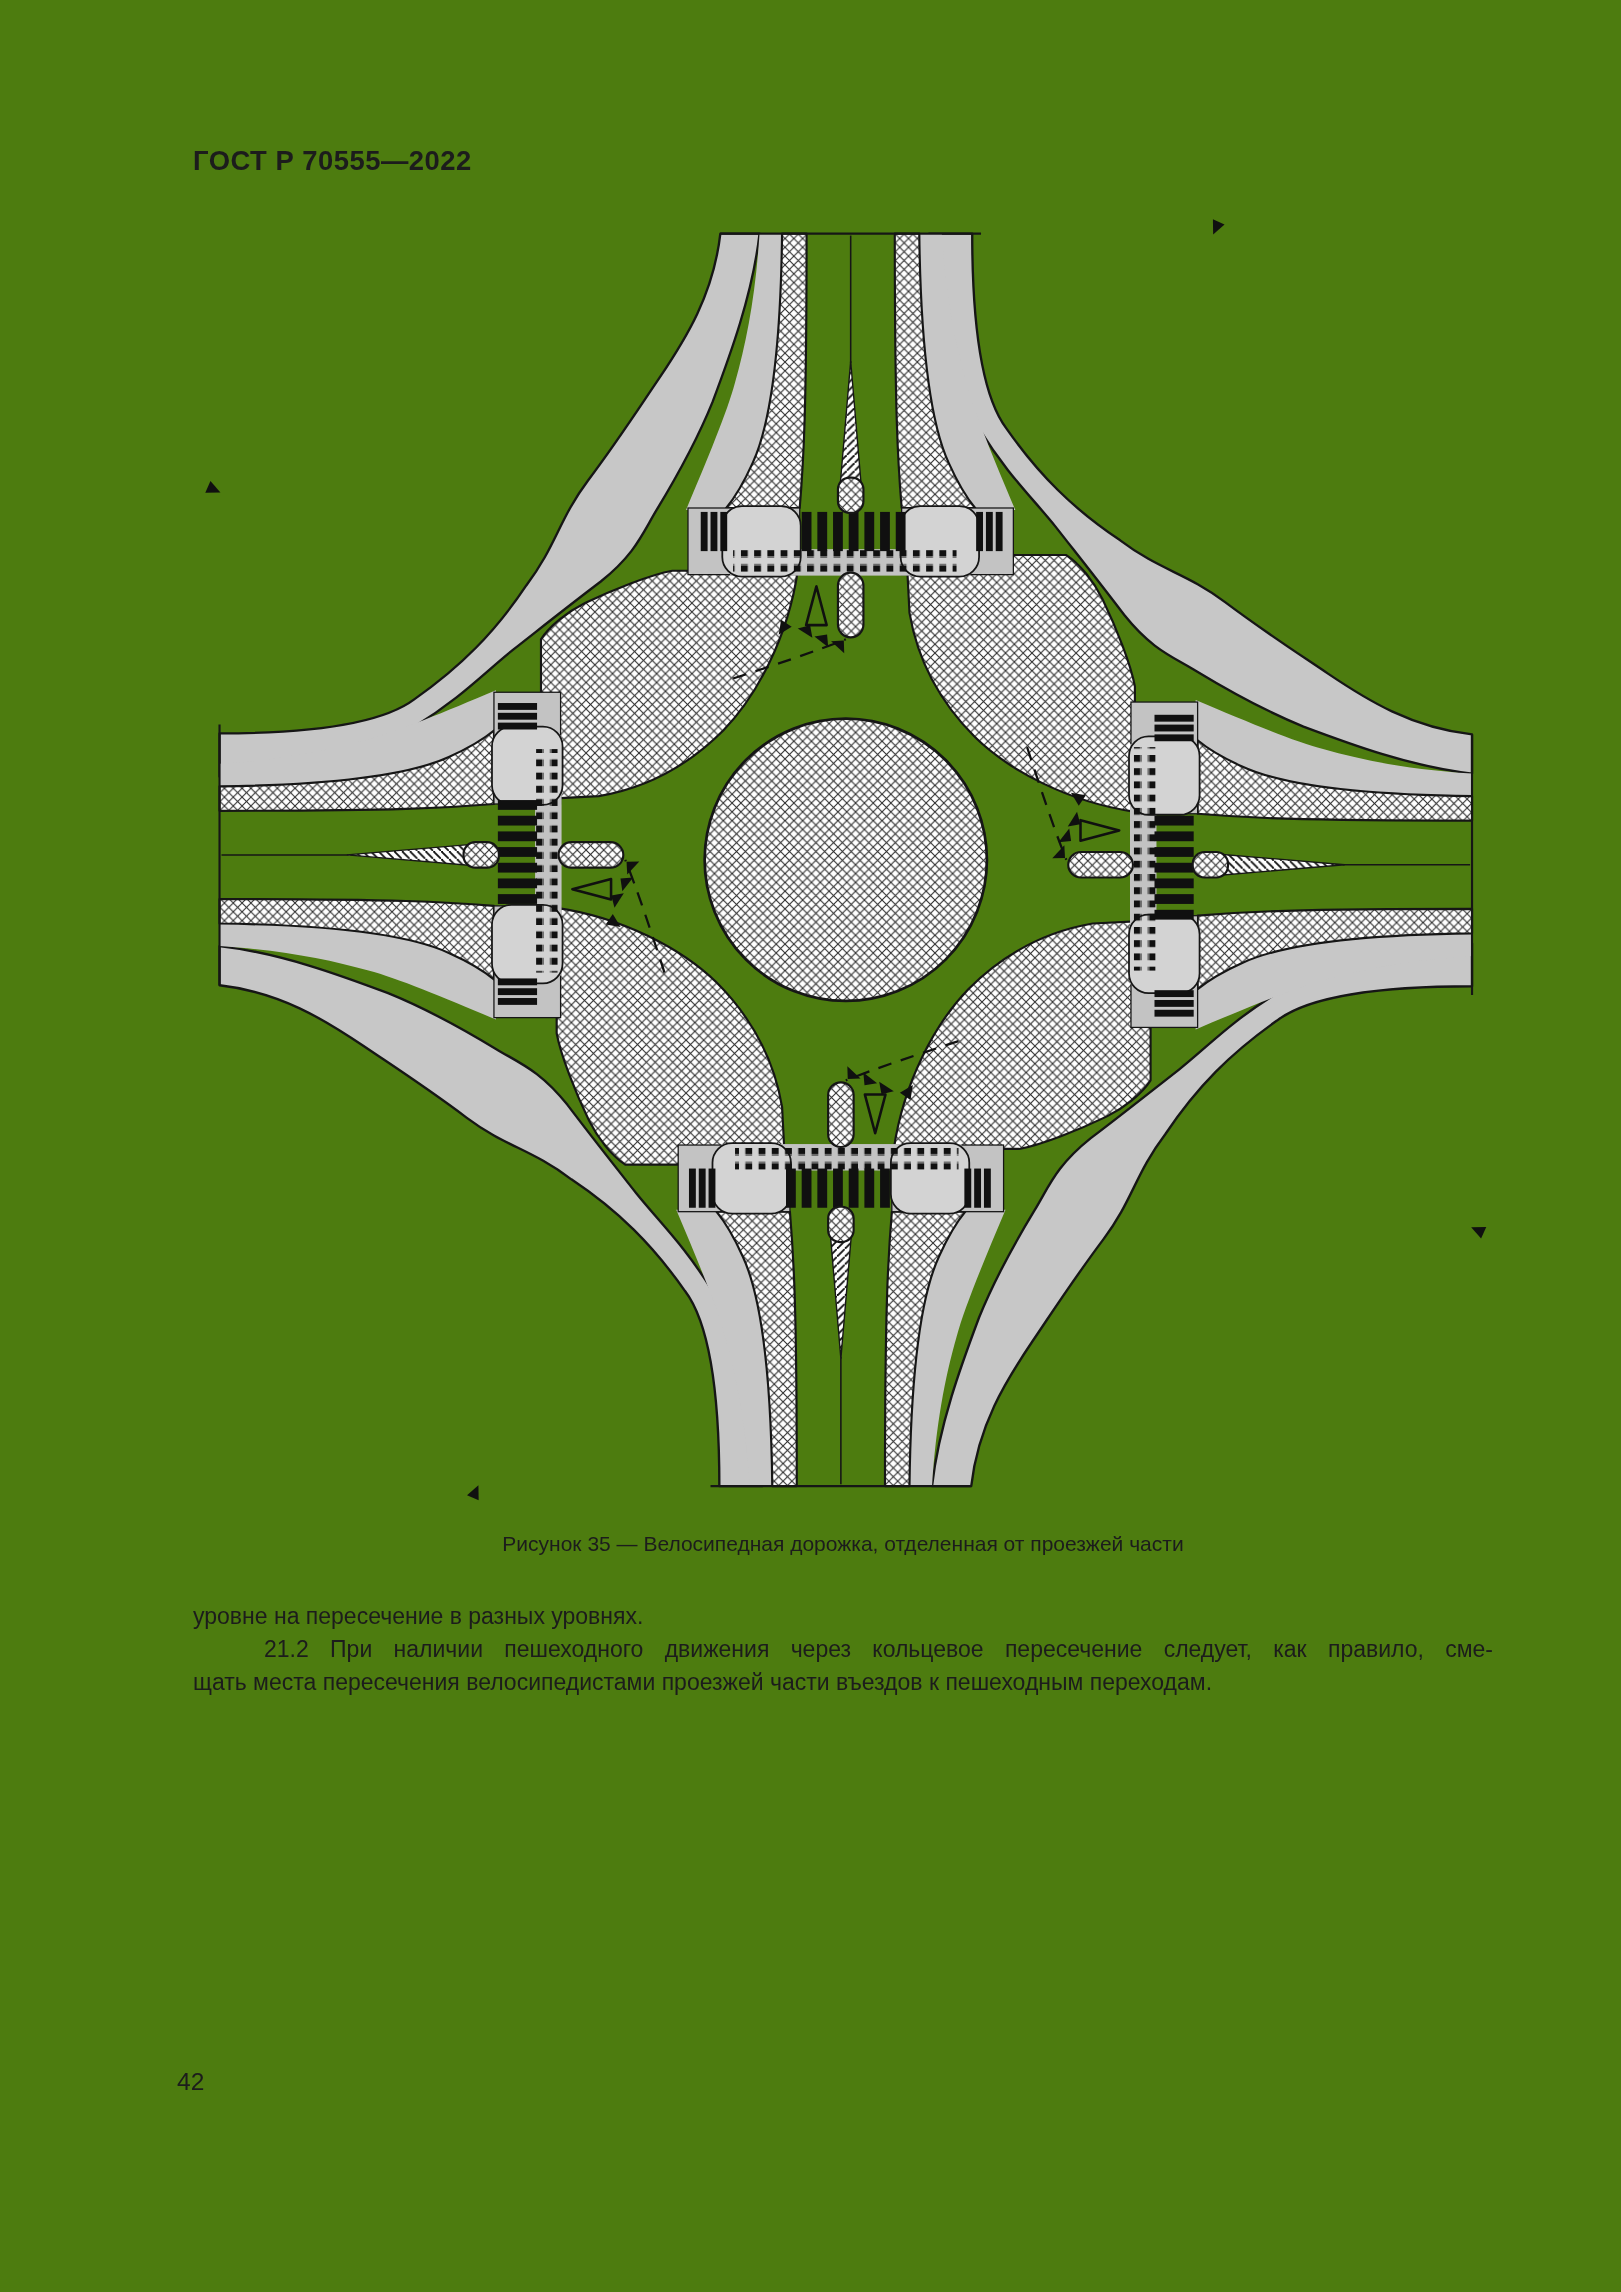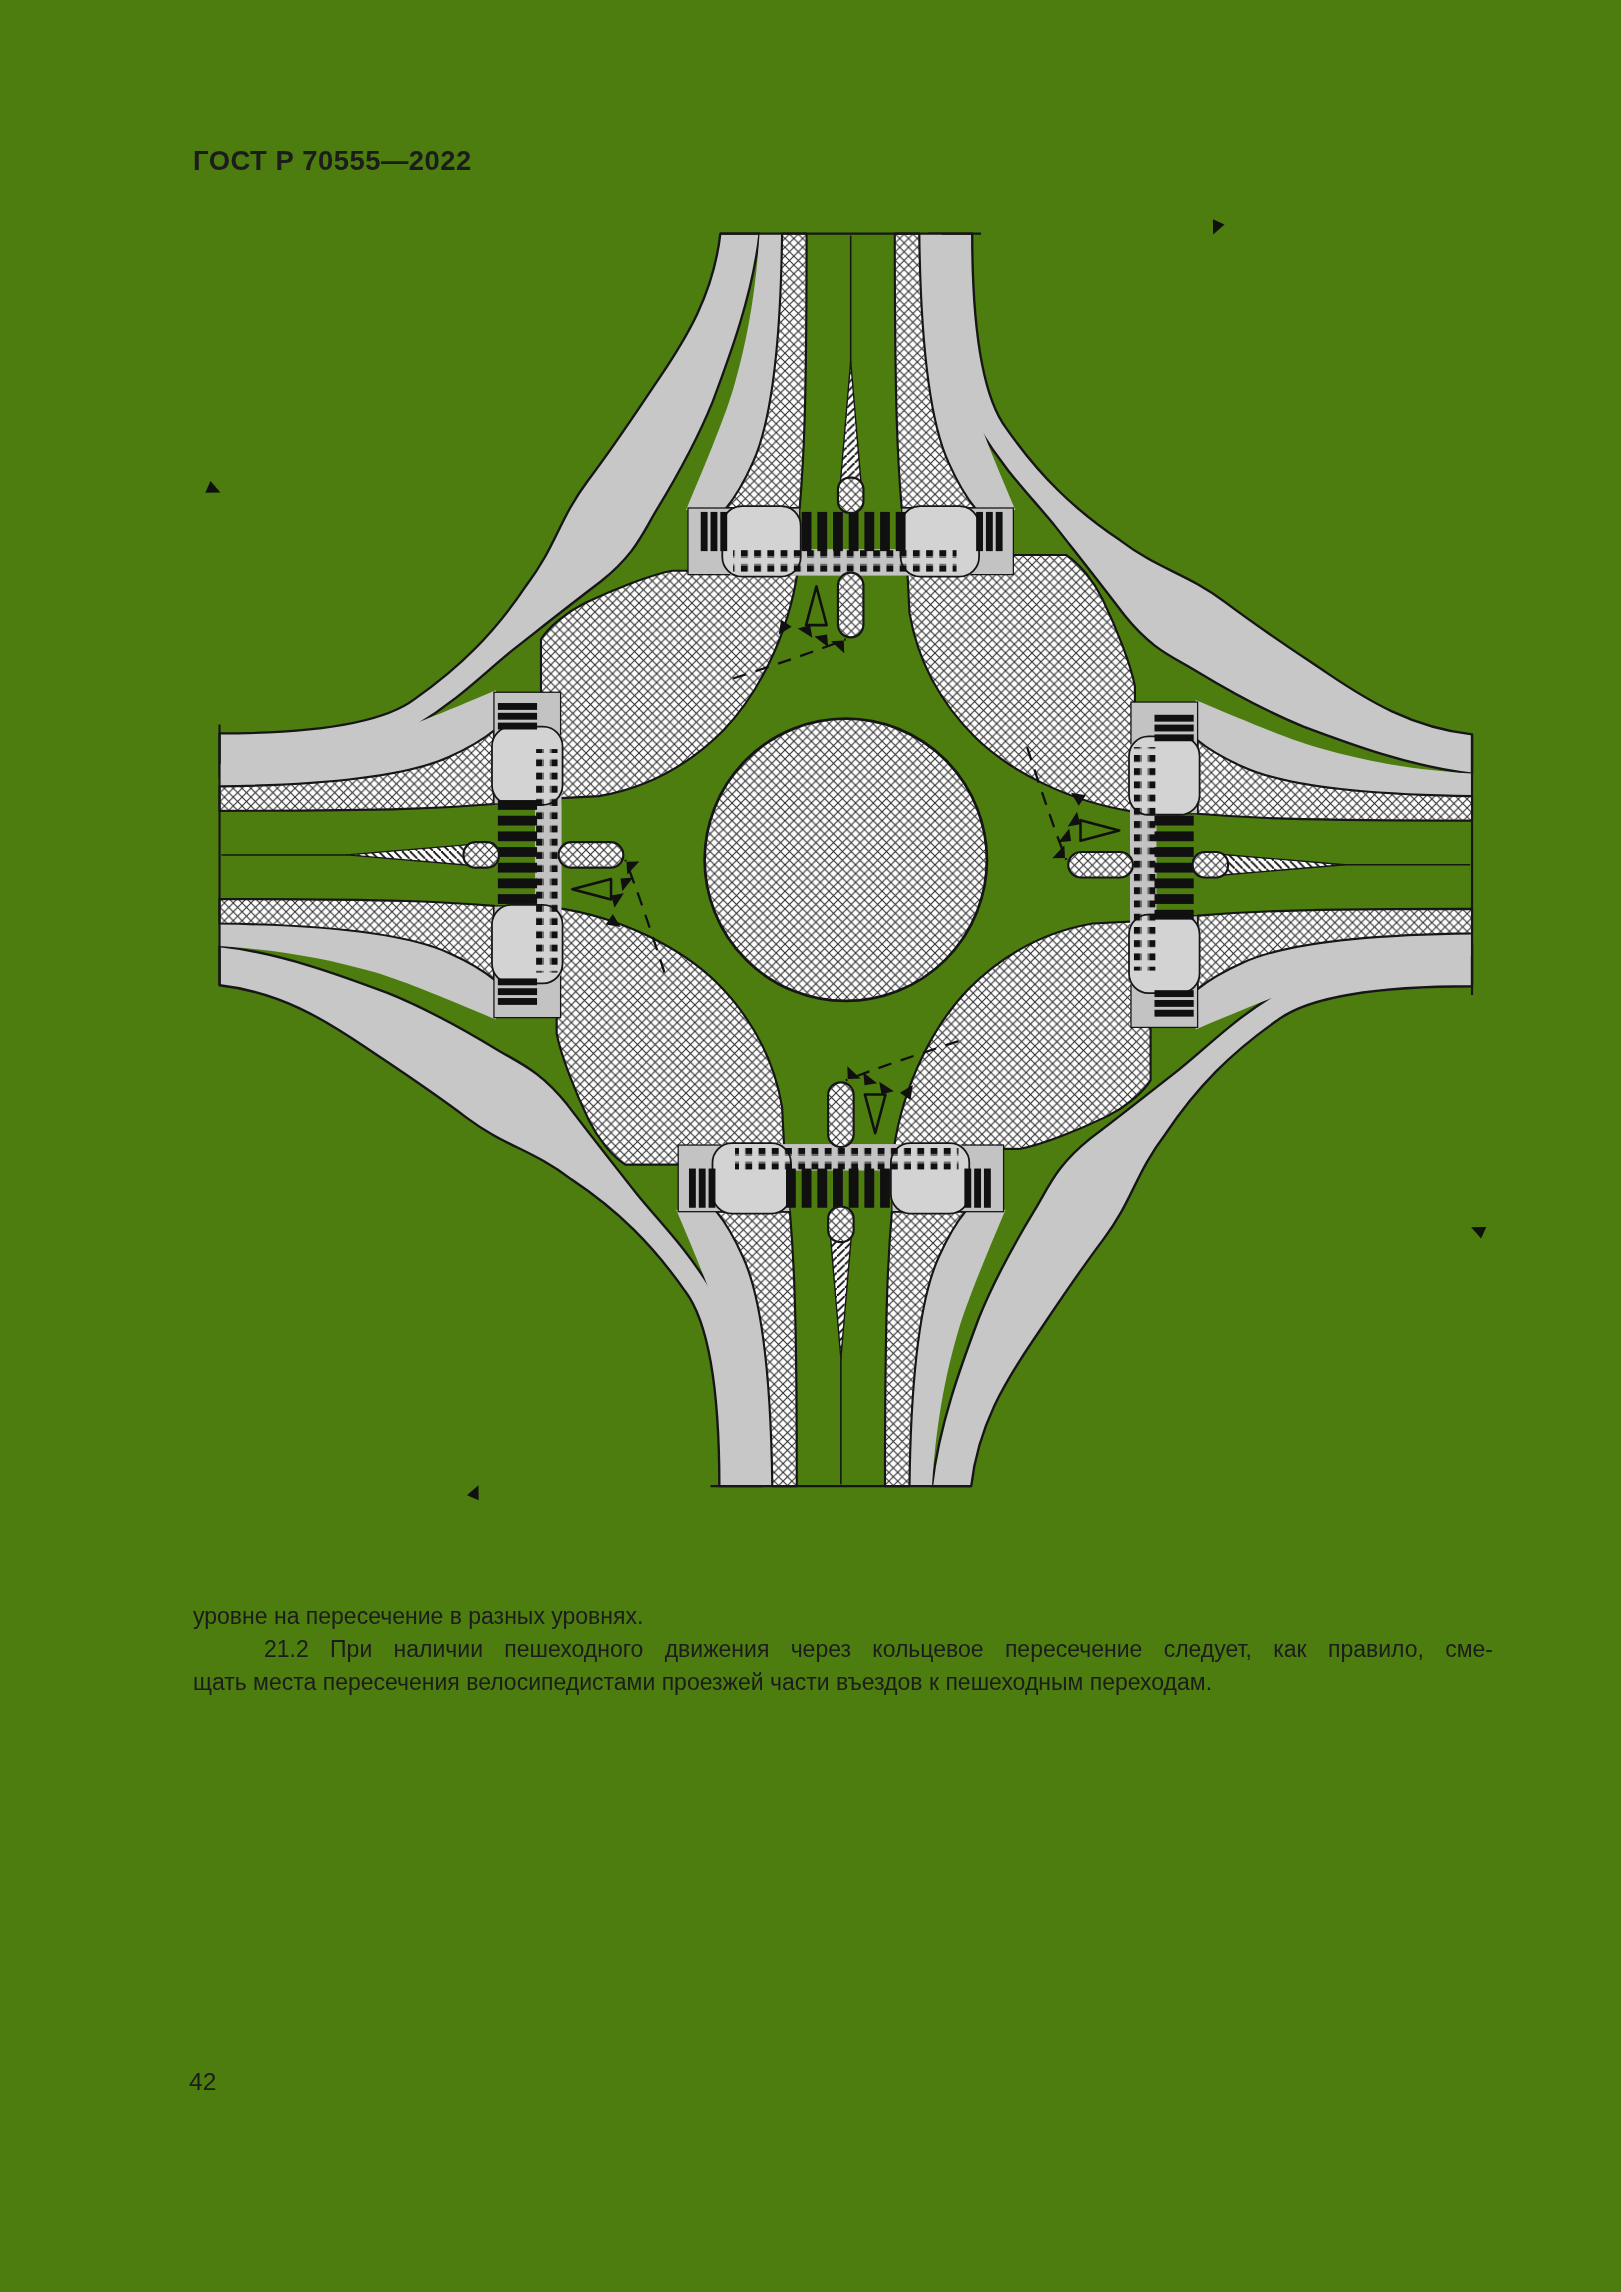--- a/index.html
+++ b/index.html
@@ -22,21 +22,21 @@
     text-align:center;font-size:21px;
   }
   .body-text{
     position:absolute;left:193px;top:1600px;width:1300px;
     font-size:23px;line-height:33px;
   }
   .bline{width:100%;}
   .bline.just{text-align:justify;text-align-last:justify;}
   .bline.indent{text-indent:71px;}
   .pagenum{
-    position:absolute;left:189px;top:2068px;
+    position:absolute;left:177px;top:2068px;
     font-size:24.5px;
   }
 </style>
 </head>
 <body>
 
 <div class="page">
 
   <div class="header">ГОСТ Р 70555—2022</div>
 
@@ -177,20 +177,21 @@
     <circle cx="863" cy="877" r="144" fill="url(#xh)" stroke="#161616" stroke-width="2.8"></circle>
 
     <g>
       <use href="#mark"></use>
       <use href="#mark" transform="rotate(90 863 877)"></use>
       <use href="#mark" transform="rotate(180 863 877)"></use>
       <use href="#mark" transform="rotate(270 863 877)"></use>
     </g>
   </svg>
 
+  <div class="caption">Рисунок 35 — Велосипедная дорожка, отделенная от проезжей части</div>
 
   <div class="body-text">
     <div class="bline">уровне на пересечение в разных уровнях.</div>
     <div class="bline just indent">21.2 При наличии пешеходного движения через кольцевое пересечение следует, как правило, сме-</div>
     <div class="bline">щать места пересечения велосипедистами проезжей части въездов к пешеходным переходам.</div>
   </div>
 
   <div class="pagenum">42</div>
 
 </div>

